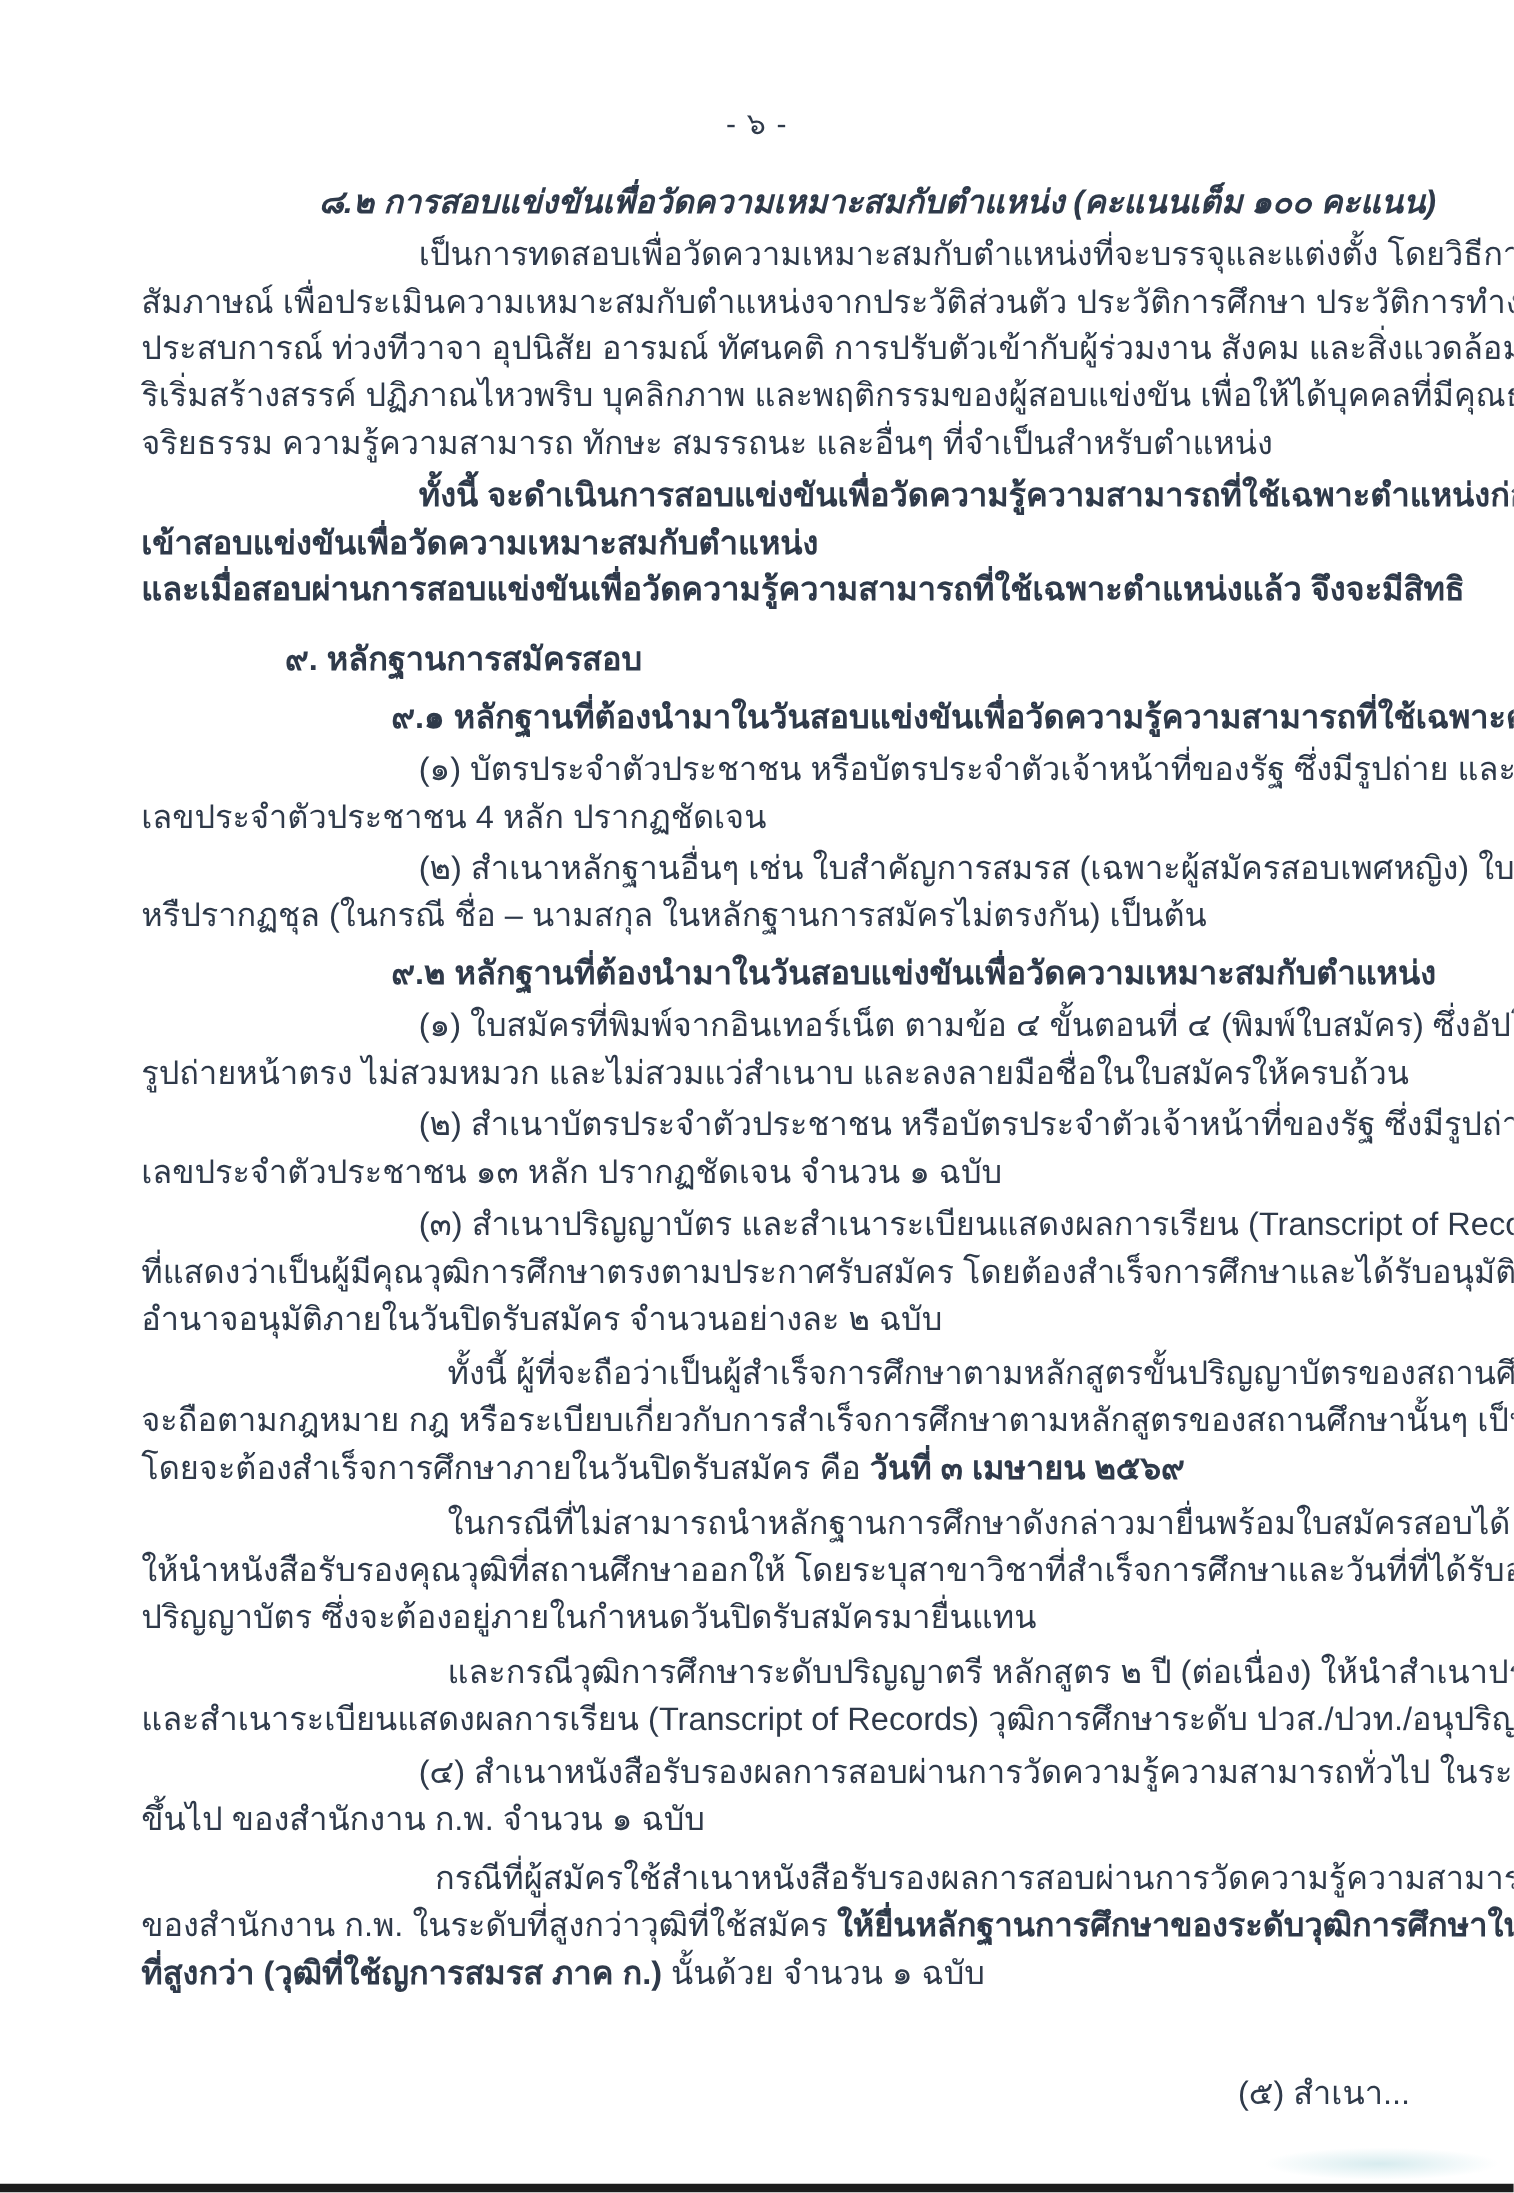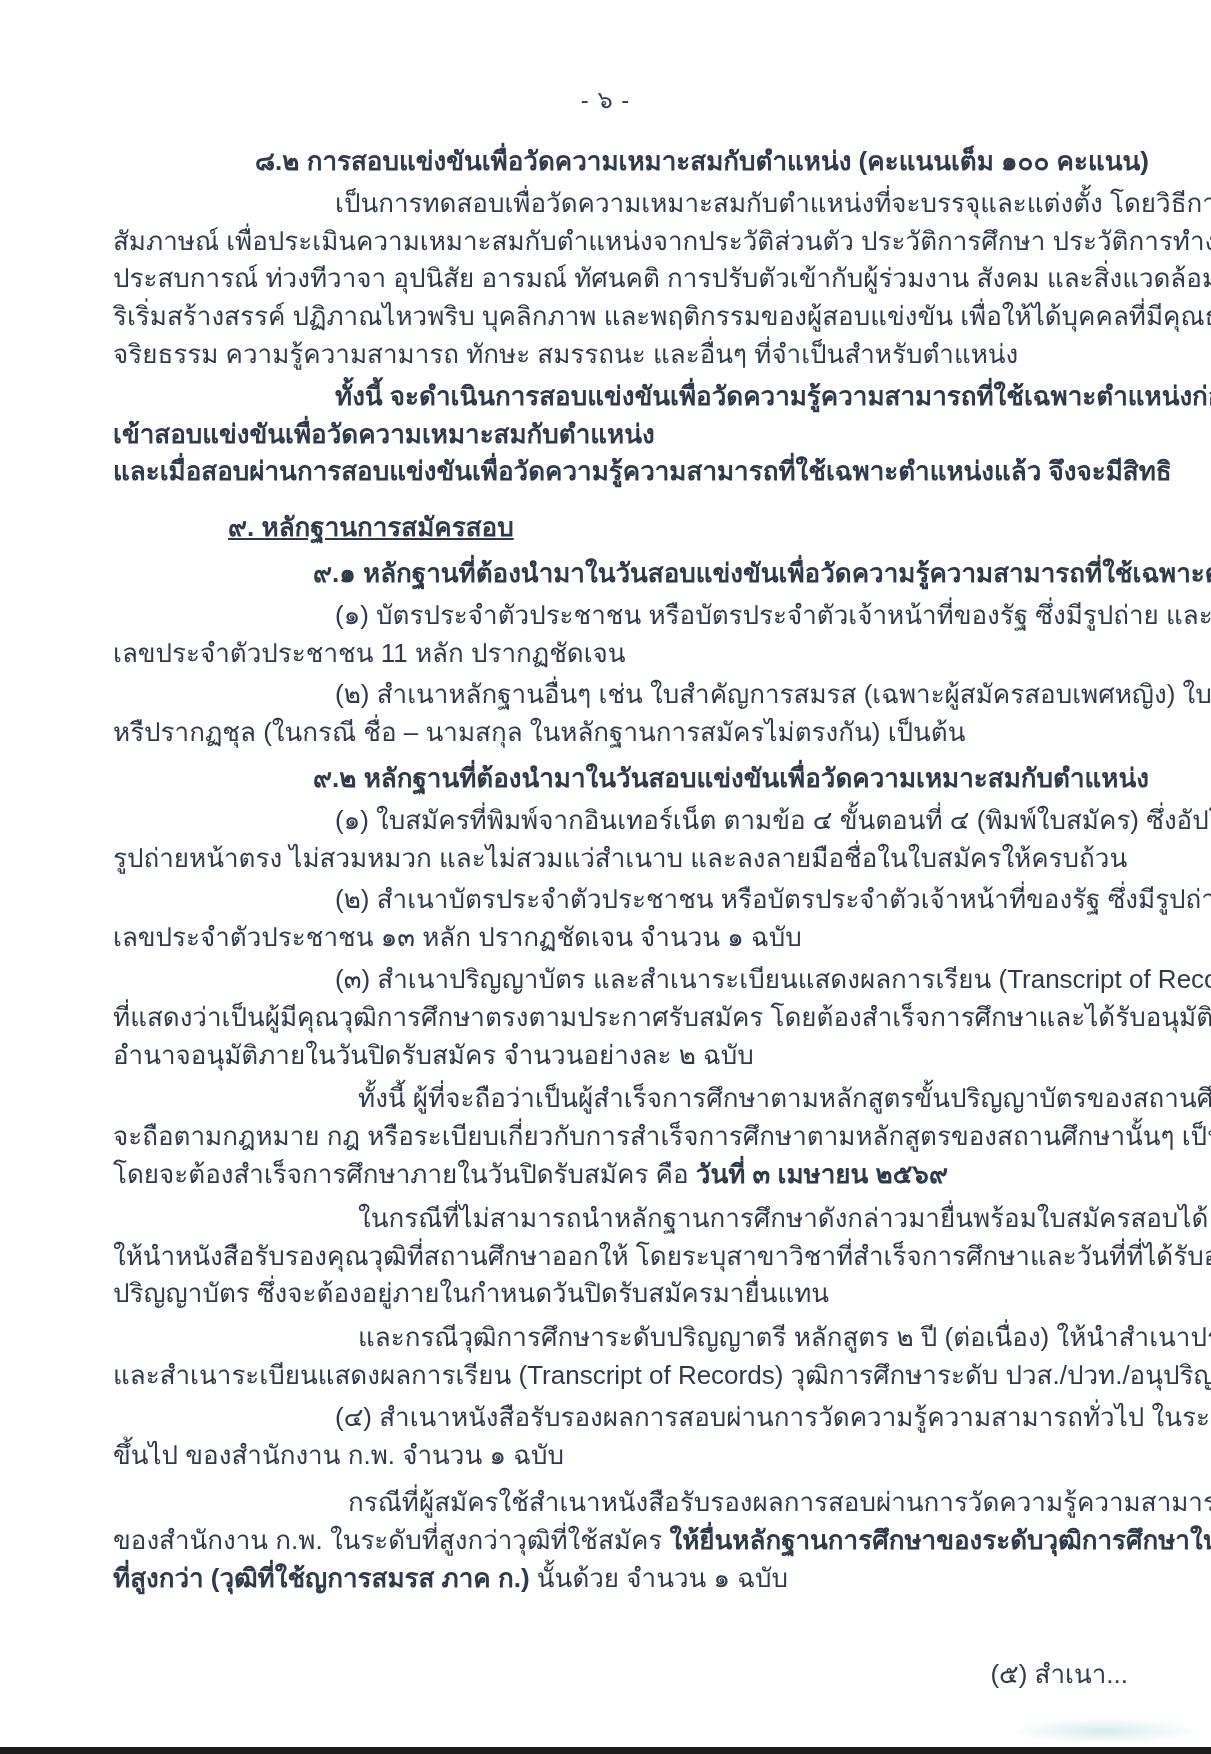--- a/index.html
+++ b/index.html
@@ -18,22 +18,22 @@
     line-height:30px;
     letter-spacing:1px;
   }
   .content {
     margin:0 110px 0 113px;
     font-size:26px;
   }
   .block .line { line-height:37.8px; white-space:nowrap; }
   .b { font-weight:700; }
 
-  .section-heading { margin-top:28px; margin-left:142px; font-weight:700; }
-  .major-heading   { margin-top:18px; margin-left:115px; font-weight:700;text-decoration:underline; }
+  .section-heading { margin-top:28px; margin-left:142px; font-weight:700;font-style:italic; }
+  .major-heading   { margin-top:18px; margin-left:115px; font-weight:700; }
   .sub-heading     { margin-top:8px;  font-weight:700; }
   .sub-heading .line.first { padding-left:200px; }
 
   .paragraph        { margin-top:4px; }
   .paragraph .line.first { padding-left:222px; }
 
   .paragraph-lg     { margin-top:6px; }
   .paragraph-lg .line.first { padding-left:245px; }
 
   .paragraph-spaced { margin-top:10px; }
@@ -78,21 +78,21 @@
       <div class="line"><span class="b">และเมื่อสอบผ่านการสอบแข่งขันเพื่อวัดความรู้ความสามารถที่ใช้เฉพาะตำแหน่งแล้ว จึงจะมีสิทธิ</span></div>
     </div>
     <div class="block major-heading">
       <div class="line first"><span class="b">๙. หลักฐานการสมัครสอบ</span></div>
     </div>
     <div class="block sub-heading">
       <div class="line first"><span class="b">๙.๑ หลักฐานที่ต้องนำมาในวันสอบแข่งขันเพื่อวัดความรู้ความสามารถที่ใช้เฉพาะตำแหน่ง</span></div>
     </div>
     <div class="block paragraph">
       <div class="line first"><span>(๑) บัตรประจำตัวประชาชน หรือบัตรประจำตัวเจ้าหน้าที่ของรัฐ ซึ่งมีรูปถ่าย และ</span></div>
-      <div class="line"><span>เลขประจำตัวประชาชน 11 หลัก ปรากฏชัดเจน</span></div>
+      <div class="line"><span>เลขประจำตัวประชาชน 4 หลัก ปรากฏชัดเจน</span></div>
     </div>
     <div class="block paragraph">
       <div class="line first"><span>(๒) สำเนาหลักฐานอื่นๆ เช่น ใบสำคัญการสมรส (เฉพาะผู้สมัครสอบเพศหญิง) ใบเปลี่ยนชื่อ</span></div>
       <div class="line"><span>หรืปรากฏชุล (ในกรณี ชื่อ – นามสกุล ในหลักฐานการสมัครไม่ตรงกัน) เป็นต้น</span></div>
     </div>
     <div class="block sub-heading">
       <div class="line first"><span class="b">๙.๒ หลักฐานที่ต้องนำมาในวันสอบแข่งขันเพื่อวัดความเหมาะสมกับตำแหน่ง</span></div>
     </div>
     <div class="block paragraph">
       <div class="line first"><span>(๑) ใบสมัครที่พิมพ์จากอินเทอร์เน็ต ตามข้อ ๔ ขั้นตอนที่ ๔ (พิมพ์ใบสมัคร) ซึ่งอัปโหลด</span></div>

